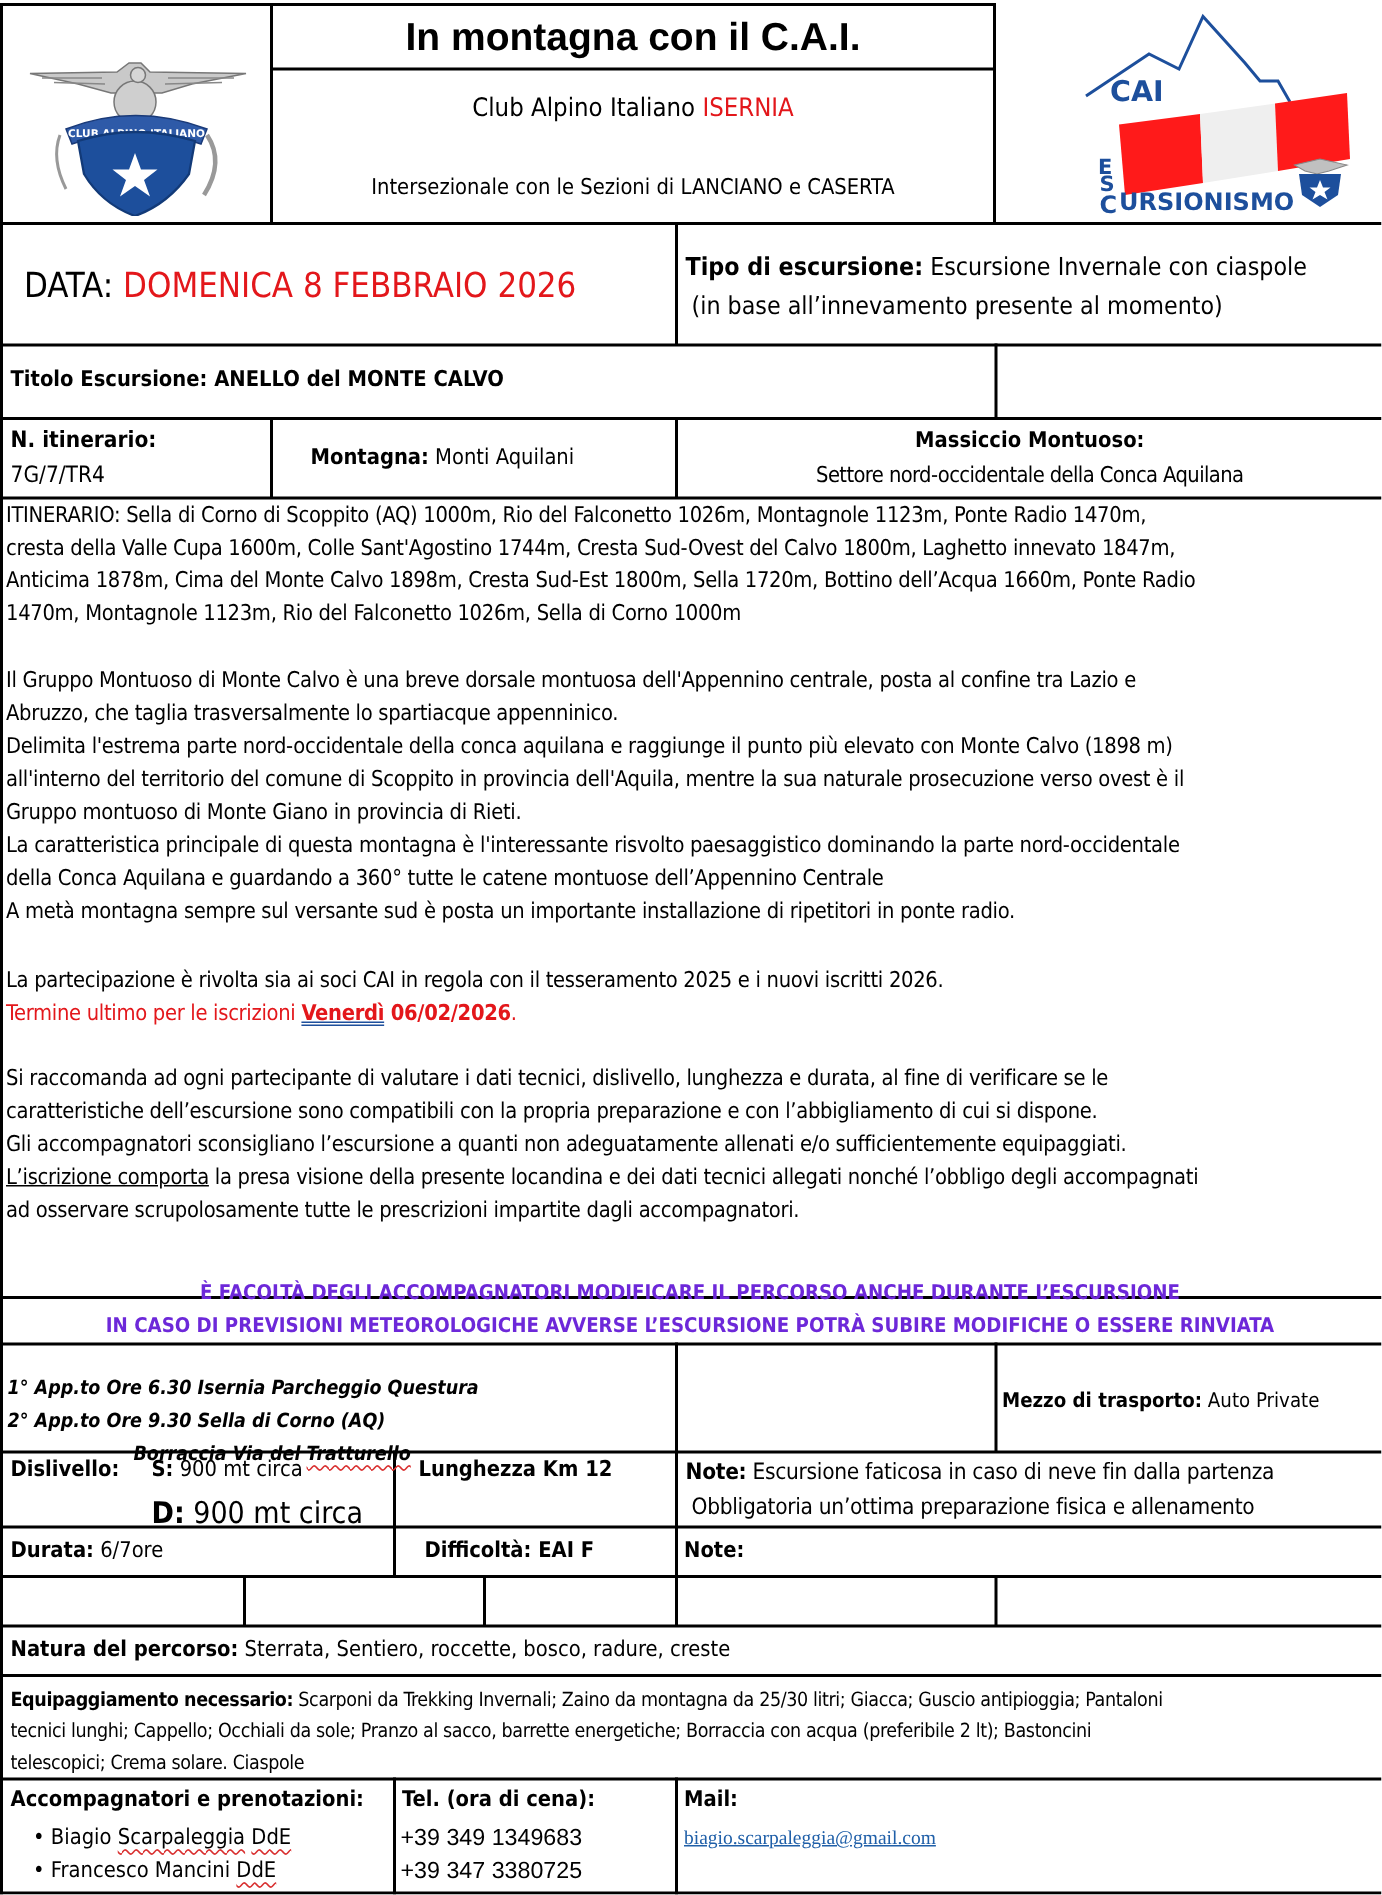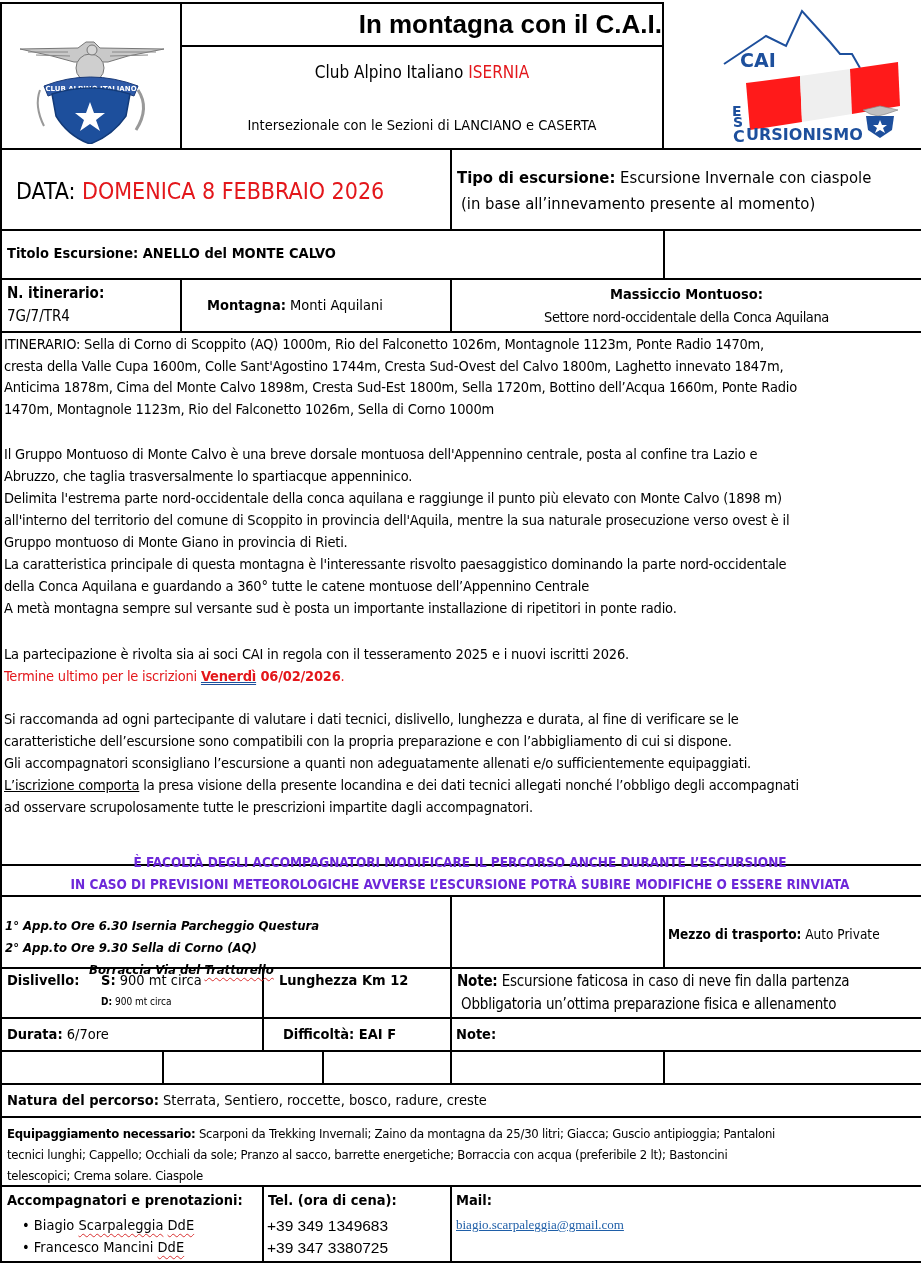--- a/index.html
+++ b/index.html
@@ -70,21 +70,21 @@
     <path d="M130 54 Q142 72 128 94" fill="none" stroke="#999" stroke-width="3"></path>
 
     <path d="M36 50 Q82 32 130 50 L126 60 Q82 44 40 60 Z" fill="#2e5aa8" stroke="#1a3a78" stroke-width="1"></path>
     <text x="83" y="55" font-size="7" fill="#fff" text-anchor="middle" font-family="DejaVu Sans, sans-serif" font-weight="bold">CLUB ALPINO ITALIANO</text>
 
     <path d="M44 58 Q82 46 122 58 L118 80 Q104 100 82 108 Q60 100 48 80 Z" fill="#1d4f9c" stroke="#123a78" stroke-width="1.5"></path>
     <polygon points="82,66 86,77 97,77 88,84 92,95 82,88 72,95 76,84 67,77 78,77" fill="#ffffff"></polygon>
   </svg>
 </div>
 
-<div class="abs" style="left:182px;top:4px;width:480px;height:41px;display:flex;align-items:center;justify-content:flex-end;">
+<div class="abs" style="left:182px;top:4px;width:480px;height:41px;display:flex;align-items:center;justify-content:center;">
   <span style="font-family:'Liberation Sans',sans-serif;font-weight:bold;font-size:26px;">In montagna con il C.A.I.</span>
 </div>
 <div class="abs comic" style="left:182px;top:62px;width:480px;text-align:center;font-size:17px;">
   <span>Club Alpino Italiano </span><span class="red">ISERNIA</span>
 </div>
 <div class="abs comic" style="left:182px;top:117px;width:480px;text-align:center;font-size:14.5px;">Intersezionale con le Sezioni di LANCIANO e CASERTA</div>
 
 <div class="abs" style="left:680px;top:6px;width:228px;height:140px;">
   <svg width="228" height="140" viewBox="0 0 228 140">
     <path d="M44 58 L86 30 L106 40 L122 5 L150 36 L160 48 L172 48 L180 62" fill="none" stroke="#1d4f9c" stroke-width="2"></path>
@@ -166,21 +166,21 @@
   <div style="padding-left:84px;"><span>Borraccia Via del </span><span class="squig">Tratturello</span></div>
 </div>
 <div class="abs comic" style="left:668px;top:926px;font-size:13.5px;white-space:nowrap;">
   <span class="b">Mezzo di trasporto:</span><span> Auto Private</span>
 </div>
 
 <div class="abs comic b" style="left:7px;top:972px;font-size:14.5px;">Dislivello:</div>
 <div class="abs comic" style="left:101px;top:972px;font-size:14.5px;white-space:nowrap;">
   <span class="b">S:</span><span> 900 mt circa</span>
 </div>
-<div class="abs comic" style="left:101px;top:996px;font-size:10px;white-space:nowrap;">
+<div class="abs comic" style="left:101px;top:996px;font-size:20px;white-space:nowrap;">
   <span class="b">D:</span><span> 900 mt circa</span>
 </div>
 <div class="abs comic b" style="left:279px;top:972px;font-size:14.5px;white-space:nowrap;">Lunghezza Km 12</div>
 <div class="abs comic" style="left:457px;top:972px;font-size:15px;white-space:nowrap;letter-spacing:-0.2px;">
   <span class="b">Note:</span><span> Escursione faticosa in caso di neve fin dalla partenza</span>
 </div>
 <div class="abs comic" style="left:461px;top:995px;font-size:15px;white-space:nowrap;letter-spacing:-0.2px;">Obbligatoria un’ottima preparazione fisica e allenamento</div>
 
 <div class="abs comic" style="left:7px;top:1026px;font-size:14.5px;white-space:nowrap;">
   <span class="b">Durata:</span><span> 6/7ore</span>

